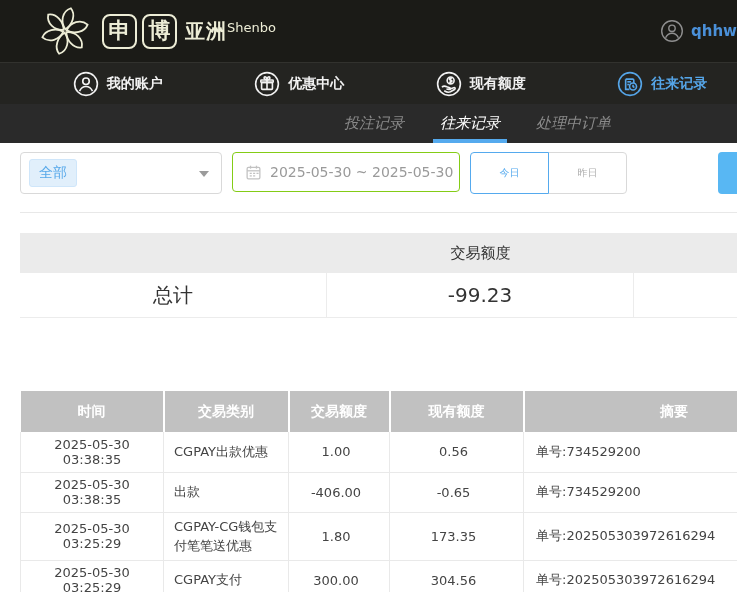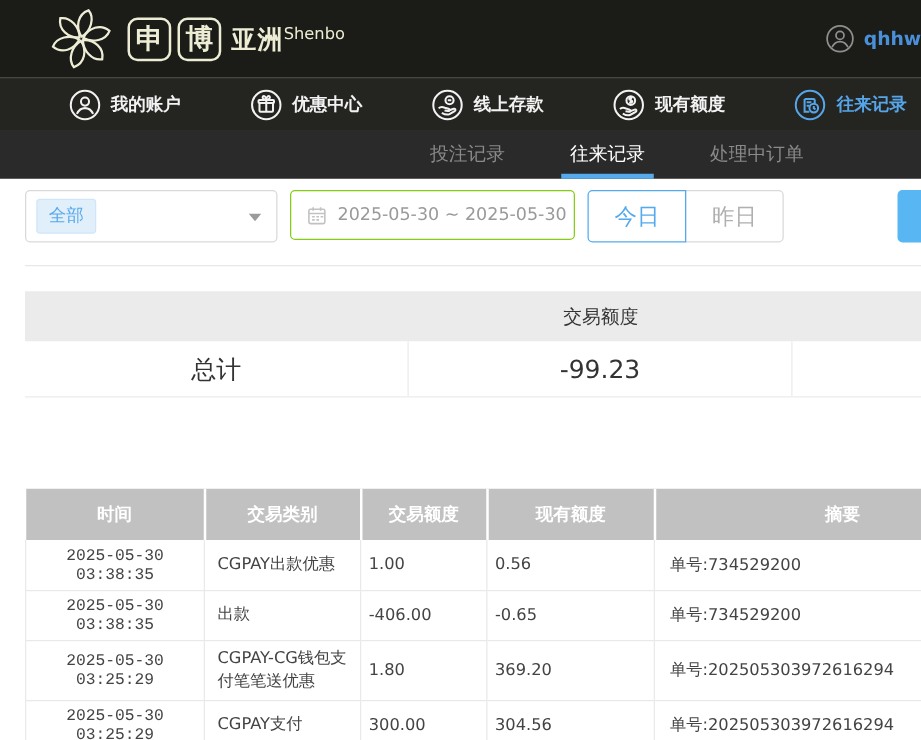--- a/index.html
+++ b/index.html
@@ -37,21 +37,21 @@
     flex:1; display:flex; align-items:center; justify-content:center;
     color:#f2f2f2; font-size:14px; font-weight:bold; cursor:pointer; gap:8px;
   }
   .nav-item.active { color:#55a5e8; }
   .nav-icon { width:26px; height:26px; flex:0 0 auto; }
   
   .tab-bar {
     position:absolute; top:104px; left:0; width:100%; height:39px;
     background:#2a2a2a; display:flex; align-items:stretch;
   }
-  .tab-group { display:flex; margin-left:340px; gap:44px; }
+  .tab-group { display:flex; margin-left:340px; gap:28px;font-style:italic; }
   .tab {
     position:relative; display:flex; align-items:center; padding:0 4px;
     color:#8a8a8a; font-size:15px; cursor:pointer;
   }
   .tab.active { color:#fff; }
   .tab.active::after {
     content:""; position:absolute; left:-3px; right:-3px; bottom:0; height:4px; background:#55aaee;
   }
   
   .filters { position:absolute; top:152px; left:0; width:100%; height:42px;padding-left:28px; }
@@ -72,21 +72,21 @@
   .date-box {
     position:absolute; left:232px; top:0; width:228px; height:40px;
     border:1px solid #84cc16; border-radius:4px; background:#fff;
     display:flex; align-items:center; cursor:pointer;
   }
   .cal-icon { width:17px; height:17px; margin:0 8px 0 12px; color:#c2c2c2; }
   .date-text { color:#9a9a9a; font-size:14px; }
   .btn-group { position:absolute; left:470px; top:0; display:flex; }
   .quick-btn {
     width:79px; height:42px; background:#fff; border:1px solid #d9d9d9;
-    color:#b0b0b0; font-size:18px; display:flex; align-items:center; justify-content:center;
+    color:#b0b0b0; font-size:10px; display:flex; align-items:center; justify-content:center;
     margin-left:-1px; cursor:pointer;
   }
   .quick-btn:first-child { border-radius:4px 0 0 4px; margin-left:0; }
   .quick-btn:last-child { border-radius:0 4px 4px 0; }
   .quick-btn.active { border:1px solid #55aaee; color:#55aaee; z-index:2; }
   .search-btn {
     position:absolute; left:718px; top:0; width:42px; height:42px;
     background:#58b7f3; border:none; border-radius:4px; cursor:pointer;
   }
   .sep-line { position:absolute; top:212px; left:20px; width:720px; height:1px; background:#e8e8e8; }
@@ -114,25 +114,25 @@
   .records thead th {
     background:#c1c1c1; color:#fff; font-size:14px; font-weight:bold;
     height:41px; border-right:2px solid #fff;
   }
   .records thead th:last-child { border-right:none; }
   .records tbody td {
     height:40px; font-size:13px; color:#444;
     border-bottom:1px solid #e9e9e9; border-right:1px solid #e9e9e9;
     background:#fff; padding:4px 6px;
   }
-  .records tbody td:first-child { border-left:1px solid #e9e9e9;font-family:Liberation Mono, monospace; }
+  .records tbody td:first-child { border-left:1px solid #e9e9e9; }
   .records tbody td:last-child { border-right:none; }
   .td-time { text-align:center; }
   .td-type { text-align:left; padding-left:10px !important; line-height:1.5; }
-  .td-amount, .td-balance { text-align:left; padding-right:12px !important; }
+  .td-amount, .td-balance { text-align:center; padding-right:12px !important; }
   .td-memo { text-align:left; padding-left:12px !important; }
 </style>
 </head>
 <body>
 
 <div id="screen">
 
   <div class="top-header">
     <div class="logo-wrap">
       <svg class="logo-flower" viewBox="0 0 60 60" fill="none" stroke="#ededd6" stroke-width="2">
@@ -179,30 +179,20 @@
           <rect x="6.3" y="8.3" width="11.4" height="2.2" rx="0.6"></rect>
           <line x1="12" y1="8.3" x2="12" y2="17"></line>
           <path d="M12,8 C10,8 8.8,7 9.5,5.8 C10.2,4.8 12,5.8 12,8 Z"></path>
           <path d="M12,8 C14,8 15.2,7 14.5,5.8 C13.8,4.8 12,5.8 12,8 Z"></path>
         </svg>
         <span>优惠中心</span>
       </div>
       <div class="nav-item">
         <svg class="nav-icon" viewBox="0 0 24 24" fill="none" stroke="currentColor" stroke-width="1.5">
           <circle cx="12" cy="12" r="10.5"></circle>
-          <circle cx="13.5" cy="8.5" r="3"></circle>
-          <line x1="12.2" y1="8.5" x2="14.8" y2="8.5"></line>
-          <path d="M5.5,14.5 C7,12.8 8.7,13.4 10,14 L12.8,14.8 C14,15.2 13.6,16.6 12.3,16.4 L9.8,16"></path>
-          <path d="M12.5,16.3 L16.5,14.8 C17.8,14.4 18.4,15.7 17.3,16.5 L13.5,18.7 C11.8,19.5 9.5,18.8 7.8,17.8"></path>
-        </svg>
-        <span>线上存款</span>
-      </div>
-      <div class="nav-item">
-        <svg class="nav-icon" viewBox="0 0 24 24" fill="none" stroke="currentColor" stroke-width="1.5">
-          <circle cx="12" cy="12" r="10.5"></circle>
           <circle cx="13.5" cy="8.7" r="3.2"></circle>
           <path d="M13.5,6.9 v3.6 M12.3,10 c1.2,0.8 2.4,0 2.4,-0.8 c0,-0.8 -2.4,-0.8 -2.4,-1.6 c0,-0.8 1.2,-1.4 2.4,-0.7"></path>
           <path d="M5.5,15 C7,13.4 8.7,14 10,14.6 L12.6,15.4 C13.8,15.8 13.4,17.2 12.1,17 L9.6,16.6"></path>
           <path d="M12.3,16.9 L16.3,15.4 C17.6,15 18.2,16.3 17.1,17.1 L13.3,19.2 C11.6,20 9.3,19.3 7.6,18.3"></path>
         </svg>
         <span>现有额度</span>
       </div>
       <div class="nav-item active">
         <svg class="nav-icon" viewBox="0 0 24 24" fill="none" stroke="currentColor" stroke-width="1.5">
           <circle cx="12" cy="12" r="10.5"></circle>
@@ -302,21 +292,21 @@
         <td class="td-time">2025-05-30 03:38:35</td>
         <td class="td-type">出款</td>
         <td class="td-amount">-406.00</td>
         <td class="td-balance">-0.65</td>
         <td class="td-memo">单号:734529200</td>
       </tr>
       <tr>
         <td class="td-time">2025-05-30 03:25:29</td>
         <td class="td-type">CGPAY-CG钱包支付笔笔送优惠</td>
         <td class="td-amount">1.80</td>
-        <td class="td-balance">369.20</td>
+        <td class="td-balance">173.35</td>
         <td class="td-memo">单号:202505303972616294</td>
       </tr>
       <tr>
         <td class="td-time">2025-05-30 03:25:29</td>
         <td class="td-type">CGPAY支付</td>
         <td class="td-amount">300.00</td>
         <td class="td-balance">304.56</td>
         <td class="td-memo">单号:202505303972616294</td>
       </tr>
     </tbody>

